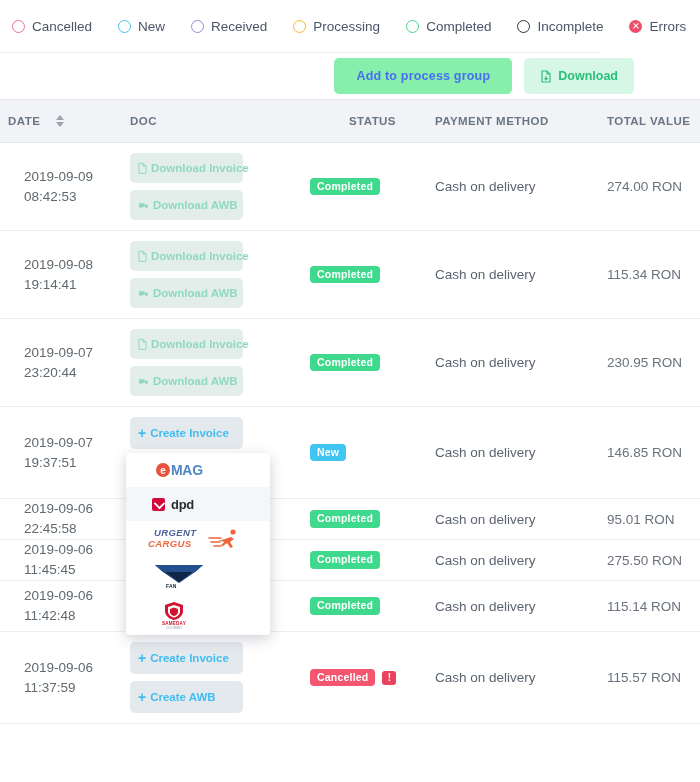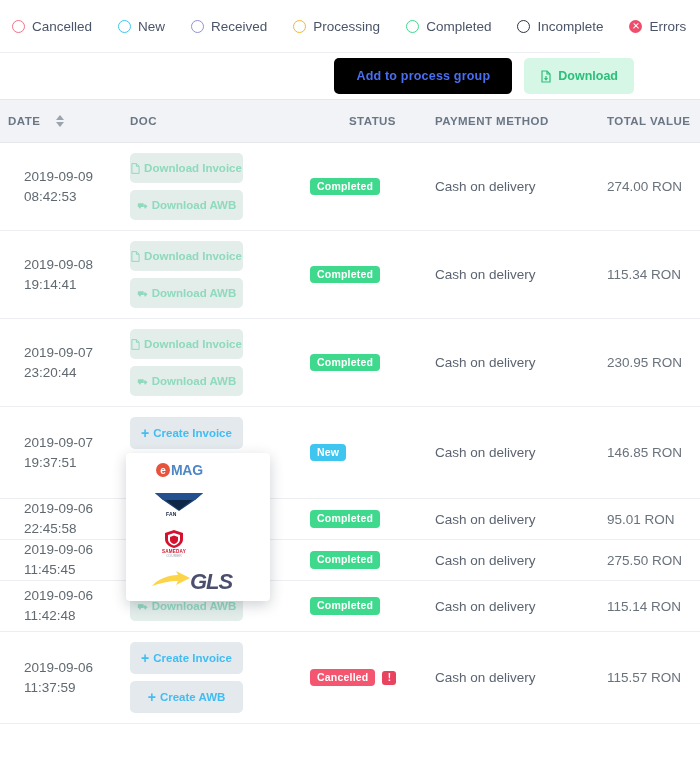--- a/index.html
+++ b/index.html
@@ -60,21 +60,21 @@
   .action-row {
     height: 46px;
     display: flex;
     align-items: center;
     justify-content: flex-end;
     gap: 12px;
     padding-right: 0px;
     background: #fff;
   }
   .btn-process {
-    background: #000000;
+    background: #86efac;
     color: #4a6ef0;
     font-size: 12.5px;
     font-weight: bold;
     border: none;
     border-radius: 5px;
     padding: 11px 22px;
     cursor: pointer;
     letter-spacing: .2px;
   }
   .btn-download {
@@ -131,27 +131,26 @@
   td.cell-pay  { color:#5b6470; }
   td.cell-tot  { color:#6a727c; }
 
   
   .doc-stack { display: flex; flex-direction: column; gap: 7px; padding: 10px 0; align-items:flex-start; }
   .doc-btn {
     border: none;
     border-radius: 5px;
     font-size: 11.5px;
     font-weight: bold;
-    padding: 9px 0;
+    padding: 9px 8px;
     width: 113px;
     text-align: center;
     cursor: pointer;
     display: inline-flex;
     align-items: center;
-    justify-content: center;
     gap: 4px;
     white-space: nowrap;
   }
   .doc-btn.dl   { background: #e3eeeb; color: #8fd9bd; }
   .doc-btn.crt  { background: #e4e9ed; color: #41bdf2; }
   .doc-btn.crt.awb { font-weight: bold; }
 
   
   .badge {
     display: inline-block;
@@ -518,37 +517,46 @@
       </tbody>
   </table>
 
   <div class="courier-menu" id="courierMenu">
       <div class="courier-item">
         <div class="lg-emag">
           <span class="e">e</span>
           <span class="mag">MAG</span>
         </div>
       </div>
+      <div class="courier-item hl">
+        <div class="lg-dpd">
+          <span class="cube"></span>
+          <span class="txt">dpd</span>
+        </div>
+      </div>
+      <div class="courier-item tall">
+        <div class="lg-cargus">
+          <span class="l1">URGENT</span>
+          <span class="l2">CARGUS</span>
+          <svg width="34" height="24" viewBox="0 0 34 24">
+            <circle cx="25" cy="4" r="2.6" fill="#f0643c"></circle>
+            <path d="M10 13c5-1 9-3 13-4l3 2-4 3 3 5-2.5 1-3.5-5-4 3-2-1 3.5-3-3-1z" fill="#f0643c"></path>
+            <path d="M1 10h12M3 14h9M6 18h7" stroke="#f0643c" stroke-width="1.6" stroke-linecap="round"></path>
+          </svg>
+        </div>
+      </div>
       <div class="courier-item tall">
         <div class="lg-fan"><svg width="50" height="22" viewBox="0 0 50 22">
             <path d="M1 2h48l-8 7-16 11L9 9z" fill="#1d3f71"></path>
             <path d="M1 2h48l-8 7H9z" fill="#23518f"></path>
             <path d="M12 9h26l-13 10z" fill="#0f2746"></path>
           </svg><span class="txt">FAN</span></div>
       </div>
       <div class="courier-item tall">
         <div class="lg-sameday"><svg width="22" height="20" viewBox="0 0 22 20" style="margin-left:7px">
             <path d="M11 1l9 3v6c0 4.5-4 8-9 9-5-1-9-4.5-9-9V4z" fill="#d2122e"></path>
             <path d="M11 4l6 2v4.6c0 3-2.7 5.3-6 6-3.3-.7-6-3-6-6V6z" fill="#fff"></path>
             <path d="M11 6.5l4 1.4v3c0 2-1.8 3.5-4 4-2.2-.5-4-2-4-4v-3z" fill="#d2122e"></path>
           </svg><span class="txt">SAMEDAY</span><span class="txt2">COURIER</span></div>
       </div>
-      <div class="courier-item tall">
-        <div class="lg-gls">
-          <svg width="42" height="24" viewBox="0 0 42 24">
-            <path d="M2 16c6-7 16-11 26-11l-2-4 14 7-14 7 2-4c-9 0-18 2-26 5z" fill="#fbd44a"></path>
-          </svg>
-          <span class="word">GLS</span>
-        </div>
-      </div>
     </div>
 
 </div>
 
 </body></html>

